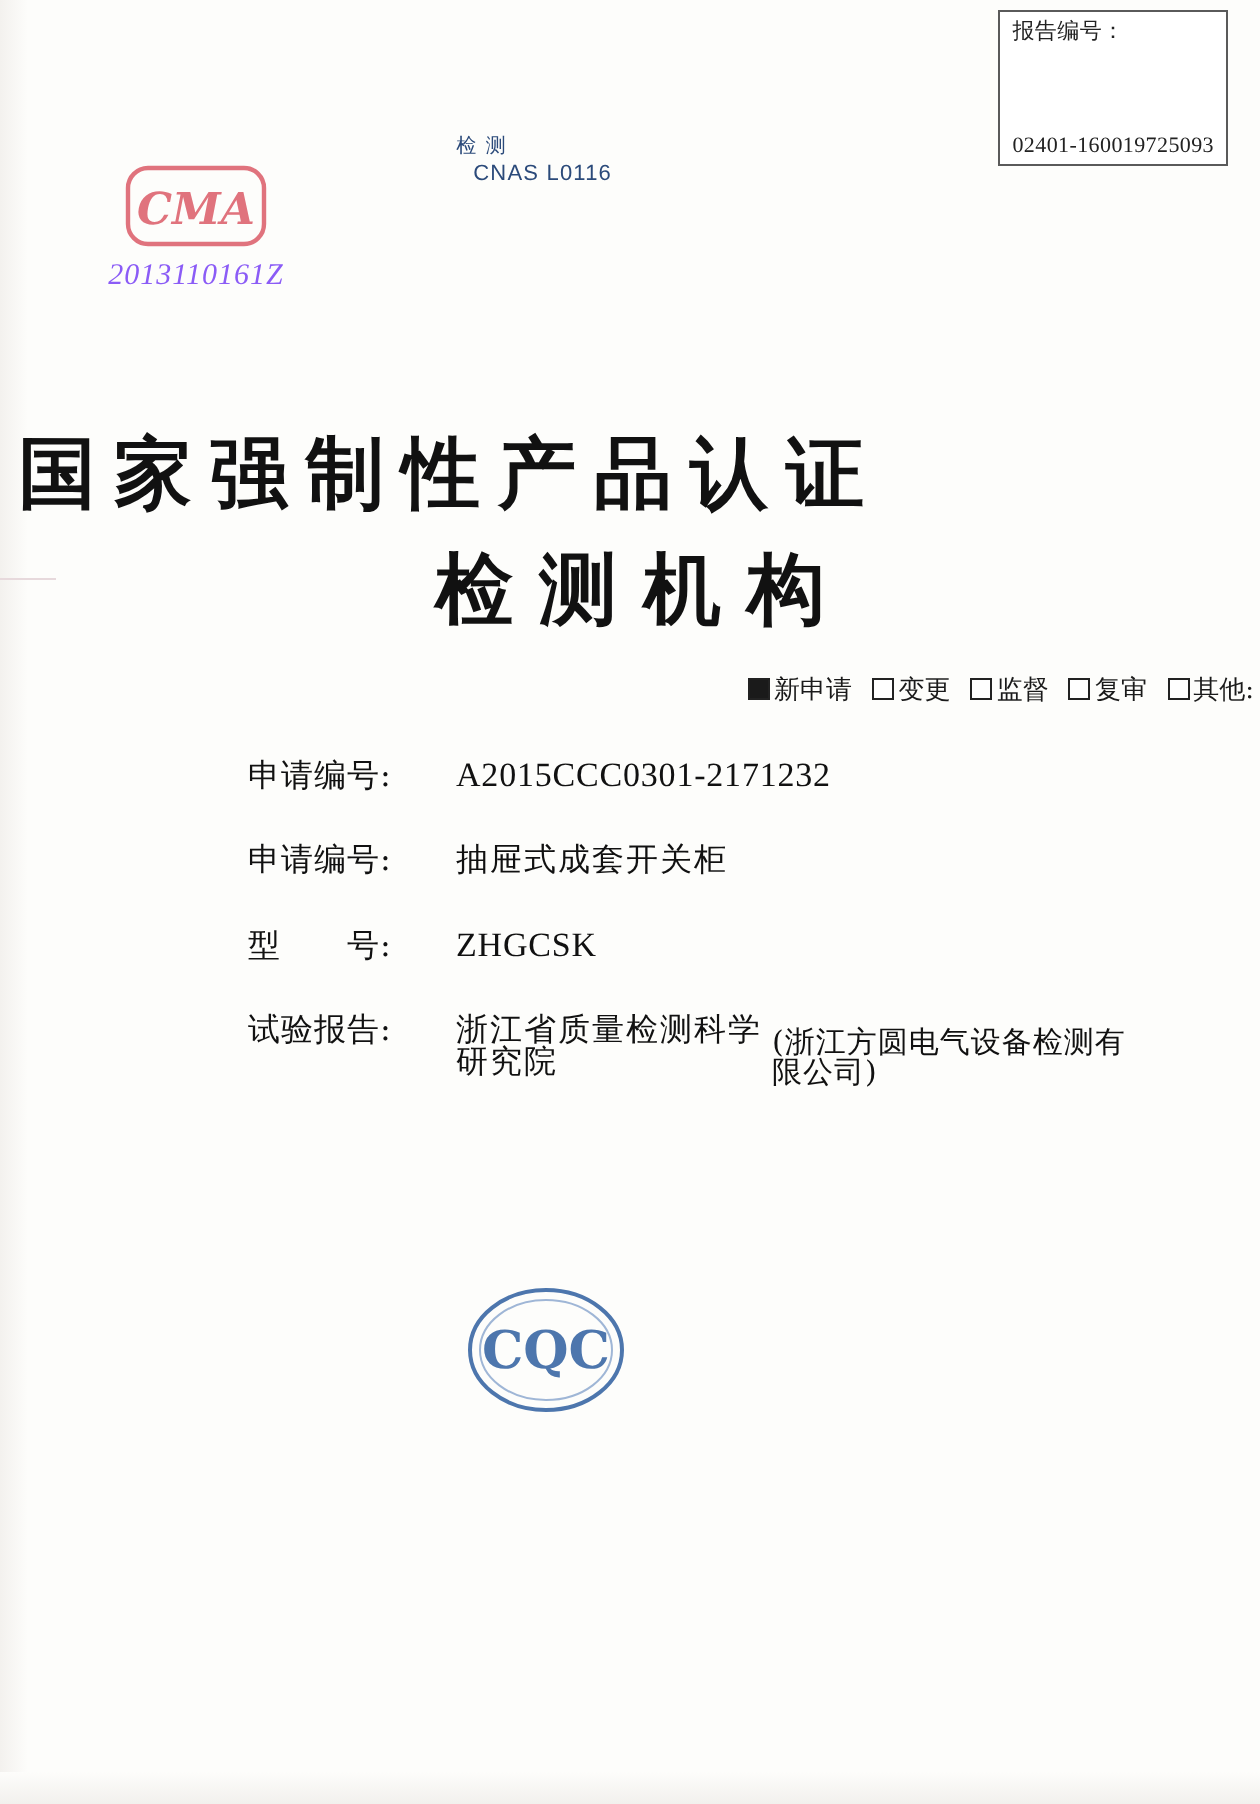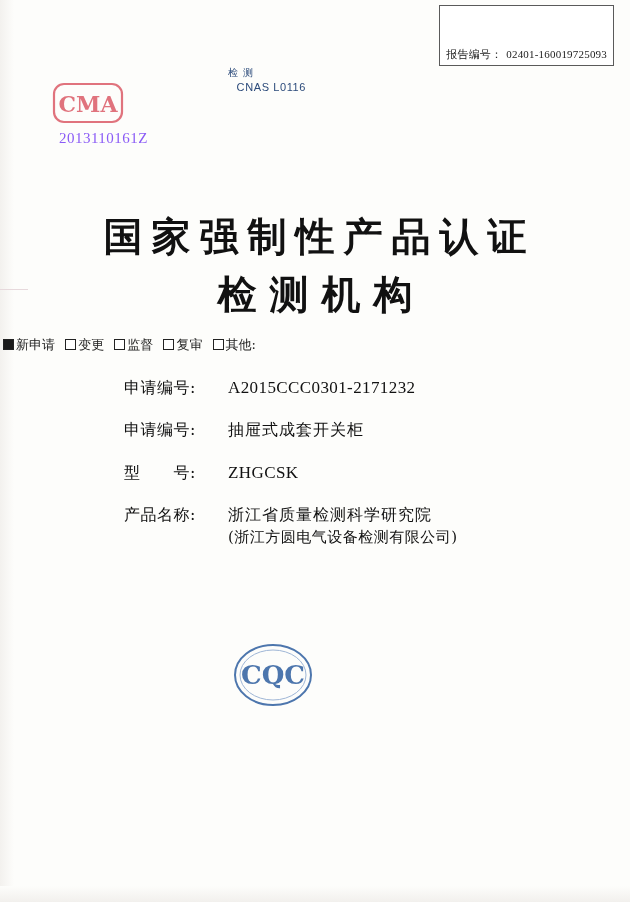--- a/index.html
+++ b/index.html
@@ -56,20 +56,21 @@
     border: 1px solid #5a5a5a;
     padding: 2px 6px 3px 6px;
     font-size: 11px;
     font-family: "Liberation Sans", sans-serif;
     color: #222;
     letter-spacing: 0.2px;
     display: flex;
     align-items: baseline;
     gap: 4px;
     background: #fff;
+    flex-direction: column;
   }
   .report-no-label {
     font-size: 11px;
   }
   .report-no-value {
     font-size: 11px;
     font-family: "Liberation Serif", serif;
     margin-top: 40px;
   }
 
@@ -78,24 +79,25 @@
     position: absolute;
     top: 78px;
     left: 0;
     width: 630px;
     height: 110px;
   }
 
   
   .cma-wrap {
     position: absolute;
-    left: 28px;
+    left: 38px;
     top: 4px;
     width: 120px;
-    text-align: right;
+    text-align: center;
+    font-style: italic;
   }
   .cma-mark {
     width: 72px;
     height: 42px;
     margin: 0 auto;
     position: relative;
   }
   .cma-code {
     margin-top: 6px;
     font-size: 15px;
@@ -133,21 +135,21 @@
     margin-top: 1px;
     text-align: right;
   }
 
   
   .title-main {
     position: absolute;
     top: 210px;
     left: 0;
     width: 630px;
-    text-align: center;
+    text-align: left;
     font-size: 39px;
     font-weight: bold;
     letter-spacing: 9px;
     color: #111;
     text-indent: 9px;
     font-family: "DejaVu Serif", serif;
   }
   .title-sub {
     position: absolute;
     top: 268px;
@@ -161,21 +163,21 @@
     text-indent: 13px;
     font-family: "DejaVu Serif", serif;
   }
 
   
   .checkrow {
     position: absolute;
     top: 336px;
     left: 0;
     width: 630px;
-    text-align: left;
+    text-align: right;
     font-size: 13px;
     color: #1a1a1a;
     font-family: "DejaVu Serif", serif;
   }
   .checkitem {
     display: inline-block;
     margin: 0 3px;
     white-space: nowrap;
   }
   .box {
@@ -226,21 +228,20 @@
   }
   .field-value-2nd {
     margin-top: 7px;
     font-family: "DejaVu Serif", serif;
     font-size: 15px;
     color: #111;
     letter-spacing: 0.5px;
   }
   .field-col {
     display: flex;
-    flex-direction: column;
   }
 
   
   .cqc-wrap {
     position: absolute;
     top: 636px;
     left: 0;
     width: 546px;
     text-align: center;
   }
@@ -306,21 +307,21 @@
       <span class="field-label">申请编号:</span>
       <span class="field-value cjk">抽屉式成套开关柜</span>
     </div>
 
     <div class="field">
       <span class="field-label">型　　号:</span>
       <span class="field-value">ZHGCSK</span>
     </div>
 
     <div class="field">
-      <span class="field-label">产品名称:</span>
+      <span class="field-label">试验报告:</span>
       <span class="field-col">
         <span class="field-value cjk">浙江省质量检测科学研究院</span>
         <span class="field-value-2nd">(浙江方圆电气设备检测有限公司)</span>
       </span>
     </div>
 
   </div>
 
   <div class="cqc-wrap">
     <div class="cqc-mark">

